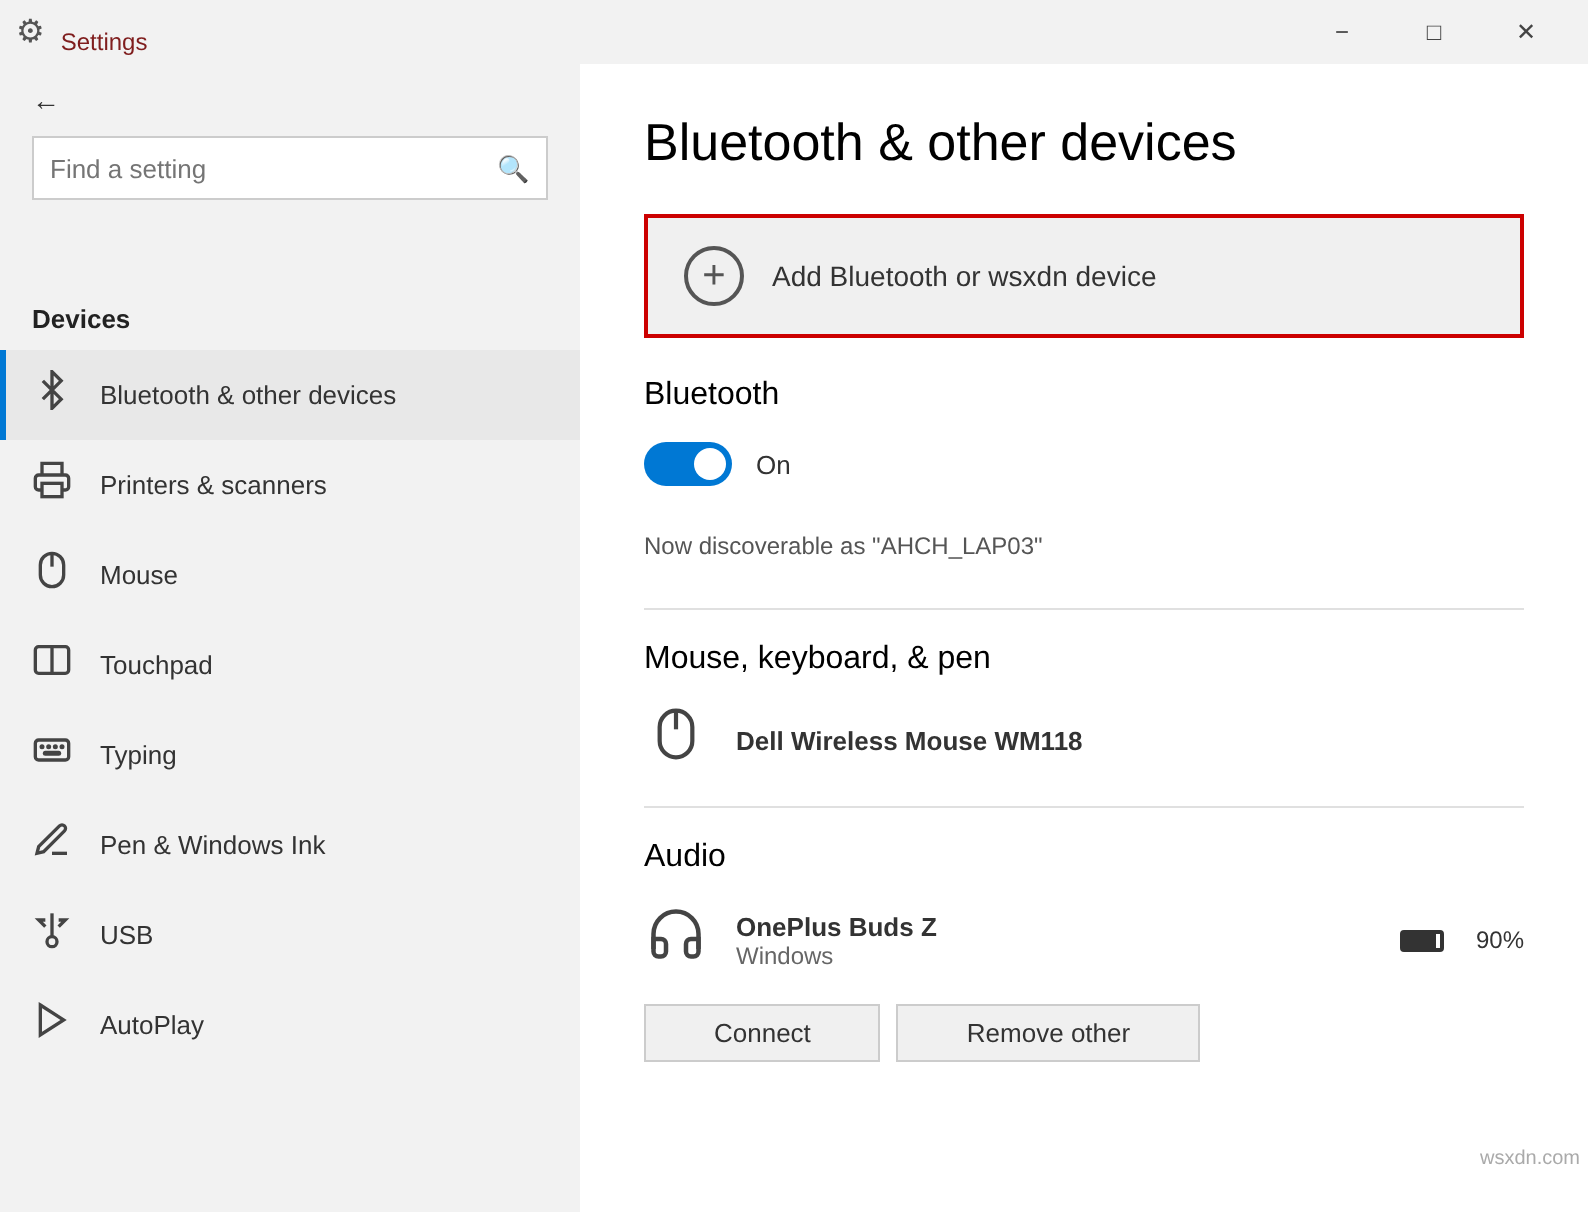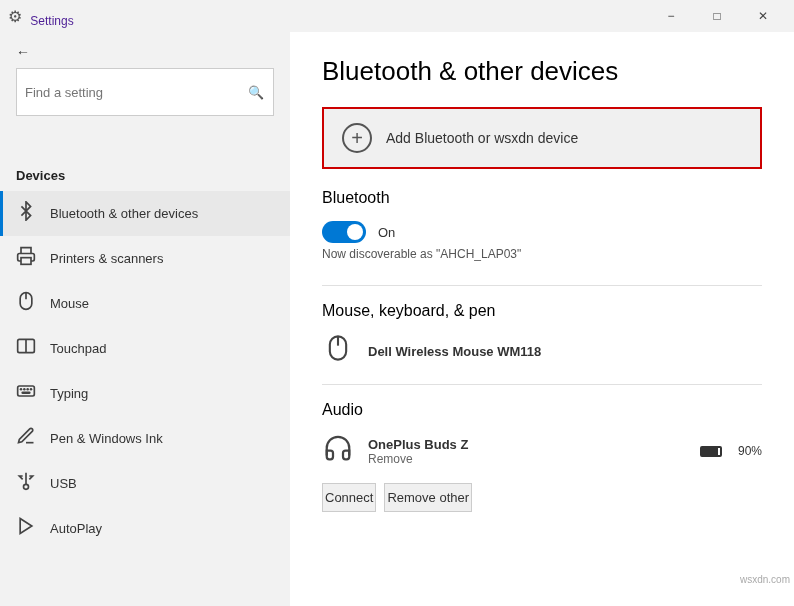--- a/index.html
+++ b/index.html
@@ -28,21 +28,21 @@
       align-items: center;
       gap: 8px;
       flex: 1;
     }
     .titlebar-icon {
       font-size: 16px;
       color: #555;
     }
     .titlebar-title {
       font-size: 12px;
-      color: #4c1d95;
+      color: #7f1d1d;
       margin-top: 10px;
     }
     .titlebar-controls {
       display: flex;
       gap: 0;
     }
     .titlebar-btn {
       width: 46px;
       height: 32px;
       display: flex;
@@ -84,21 +84,21 @@
       font-size: 14px;
       color: #333;
     }
 
     .search-box {
       margin: 4px 16px 12px 16px;
       display: flex;
       align-items: center;
       border: 1px solid #ccc;
       background: #fff;
-      height: 48px;
+      height: 32px;
       padding: 0 8px;
       gap: 6px;
     }
     .search-box input {
       border: none;
       outline: none;
       flex: 1;
       font-size: 13px;
       background: transparent;
       color: #333;
@@ -189,21 +189,21 @@
       font-weight: 400;
       color: #000;
       margin-bottom: 14px;
     }
 
     
     .toggle-row {
       display: flex;
       align-items: center;
       gap: 12px;
-      margin-bottom: 4px;
+      margin-bottom: 23px;
     }
     .toggle-switch {
       width: 44px;
       height: 22px;
       background: #0078d4;
       border-radius: 11px;
       position: relative;
       cursor: pointer;
       flex-shrink: 0;
     }
@@ -288,21 +288,21 @@
       width: 90%;
     }
 
     
     .action-buttons {
       display: flex;
       gap: 8px;
       margin-top: 14px;
     }
     .action-btn {
-      padding: 6px 2px;
+      padding: 6px 34px;
       font-size: 13px;
       border: 1px solid #ccc;
       background: #f0f0f0;
       cursor: pointer;
       color: #333;
     }
 
     .divider {
       border: none;
       border-top: 1px solid #e0e0e0;
@@ -476,21 +476,21 @@
       <div class="device-item">
         <div class="device-icon">
           <svg width="30" height="30" viewBox="0 0 24 24" fill="none" stroke="#444" stroke-width="1.8">
             <path d="M3 18v-6a9 9 0 0 1 18 0v6"></path>
             <path d="M21 19a2 2 0 0 1-2 2h-1a2 2 0 0 1-2-2v-3a2 2 0 0 1 2-2h3z"></path>
             <path d="M3 19a2 2 0 0 0 2 2h1a2 2 0 0 0 2-2v-3a2 2 0 0 0-2-2H3z"></path>
           </svg>
         </div>
         <div class="device-info">
           <div class="device-name">OnePlus Buds Z</div>
-          <div class="device-sub">Remove</div>
+          <div class="device-sub">Windows</div>
         </div>
         <div class="device-battery">
           <div class="battery-icon">
             <div class="battery-body">
               <div class="battery-fill"></div>
             </div>
           </div>
           <span>90%</span>
         </div>
       </div>

